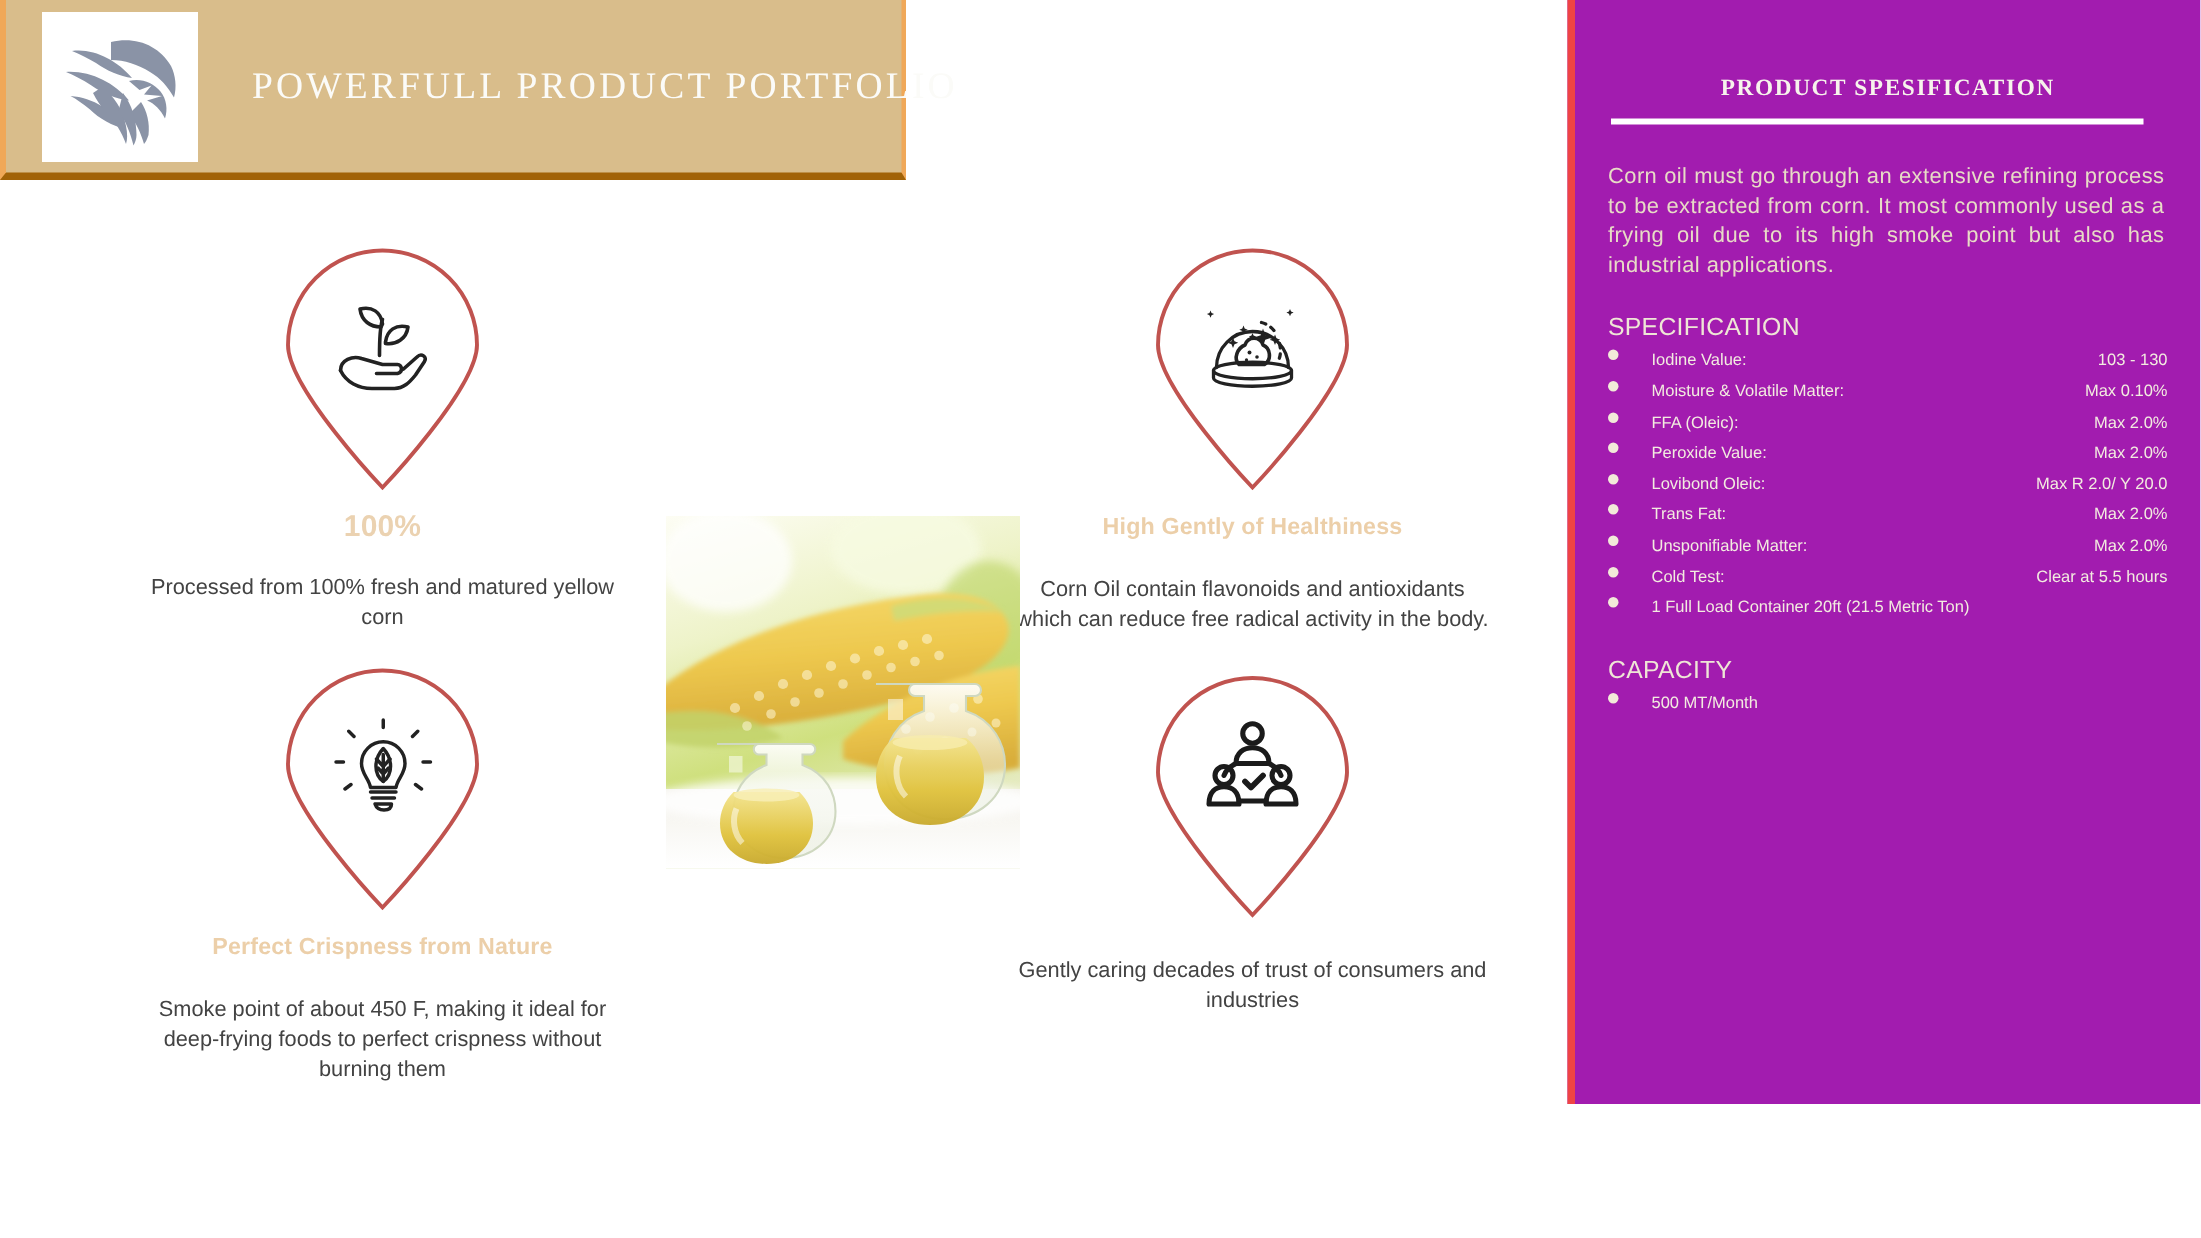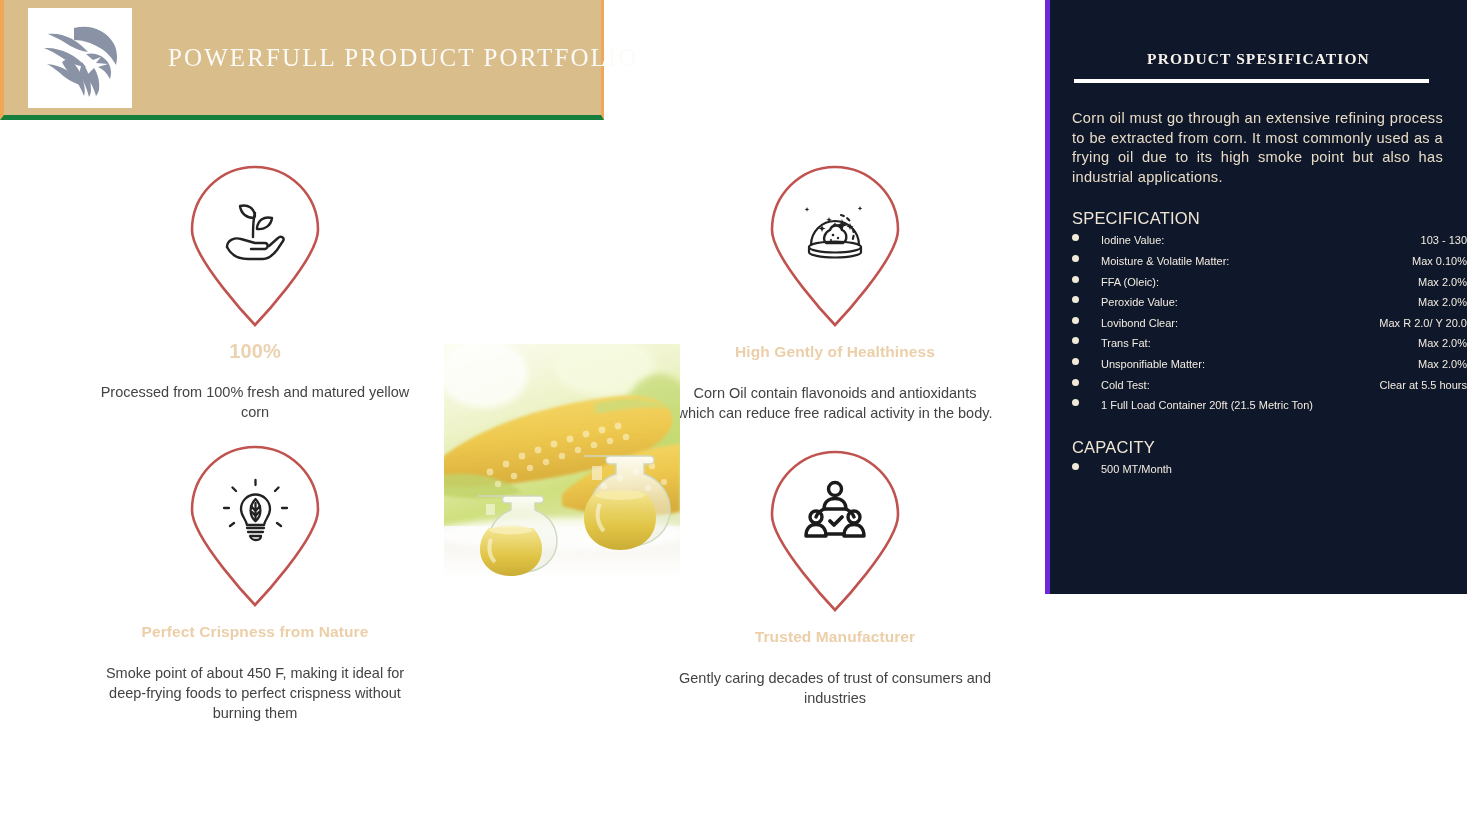--- a/index.html
+++ b/index.html
@@ -18,21 +18,21 @@
 
   
   .header-bar {
     position: absolute;
     left: 0;
     top: 0;
     width: 604px;
     height: 120px;
     background: #d9bd8b;
     border-left: 4px solid #f0a858;
-    border-bottom: 5px solid #15803d;
+    border-bottom: 5px solid #a16207;
     border-right: 3px solid #f0a858;
     box-sizing: border-box;
     display: flex;
     align-items: center;
   }
   .logo-box {
     width: 104px;
     height: 100px;
     margin-left: 24px;
     background: #ffffff;
@@ -122,23 +122,23 @@
     background: #f4f6e8;
   }
   .photo svg { display: block; }
 
   
   .sidebar {
     position: absolute;
     right: 0;
     top: 0;
     width: 422px;
-    height: 594px;
-    background: #0f172a;
-    border-left: 5px solid #6d28d9;
+    height: 736px;
+    background: #a21caf;
+    border-left: 5px solid #ef4444;
     box-sizing: border-box;
     color: #f2ece1;
   }
   .sb-title {
     text-align: center;
     font-family: "Liberation Serif", serif;
     font-weight: bold;
     font-size: 15.5px;
     letter-spacing: 1.1px;
     color: #f7f3ec;
@@ -178,20 +178,21 @@
     height: 7px;
     border-radius: 50%;
     background: #f2ead9;
     margin-right: 22px;
     position: relative;
     top: -3px;
   }
   .sb-row .lbl { flex: 0 0 auto; white-space: nowrap; }
   .sb-row .val {
     margin-left: auto;
+    padding-right: 22px;
     white-space: nowrap;
   }
   .sb-row.wide { padding-right: 22px; }
   .sb-row.wide .lbl { white-space: normal; flex: 1 1 auto; }
 </style>
 </head>
 <body>
 
 <div class="header-bar">
   <div class="logo-box">
@@ -302,21 +303,20 @@
             <circle cx="21" cy="41" r="6"></circle>
             <path d="M11 60 C11 52 15.5 48.5 21 48.5 C26.5 48.5 31 52 31 60 Z"></path>
             <circle cx="59" cy="41" r="6"></circle>
             <path d="M49 60 C49 52 53.5 48.5 59 48.5 C64.5 48.5 69 52 69 60 Z"></path>
             <path d="M29 33 C25 35 22 38 21 41 M51 33 C55 35 58 38 59 41 M31 58 H49"></path>
             <path d="M35 45 L39 49 L47 41" stroke-width="3.8"></path>
           </svg>
         </span>
       </div>
     </div>
-    <div class="feature-title">Trusted Manufacturer</div>
     <div class="feature-desc">Gently caring decades of trust of consumers and industries</div>
   </div>
 </div>
 
 <div class="photo">
   <svg width="236" height="235" viewBox="0 0 236 235">
     <defs>
       <linearGradient id="bg" x1="0" y1="0" x2="0.3" y2="1">
         <stop offset="0%" stop-color="#fdfdf4"></stop>
         <stop offset="35%" stop-color="#eef3c9"></stop>
@@ -433,21 +433,21 @@
       <span class="lbl">FFA (Oleic):</span>
       <span class="val">Max 2.0%</span>
     </li>
     <li class="sb-row">
       <span class="bullet"></span>
       <span class="lbl">Peroxide Value:</span>
       <span class="val">Max 2.0%</span>
     </li>
     <li class="sb-row">
       <span class="bullet"></span>
-      <span class="lbl">Lovibond Clear:</span>
+      <span class="lbl">Lovibond Oleic:</span>
       <span class="val">Max R 2.0/ Y 20.0</span>
     </li>
     <li class="sb-row">
       <span class="bullet"></span>
       <span class="lbl">Trans Fat:</span>
       <span class="val">Max 2.0%</span>
     </li>
     <li class="sb-row">
       <span class="bullet"></span>
       <span class="lbl">Unsponifiable Matter:</span>

